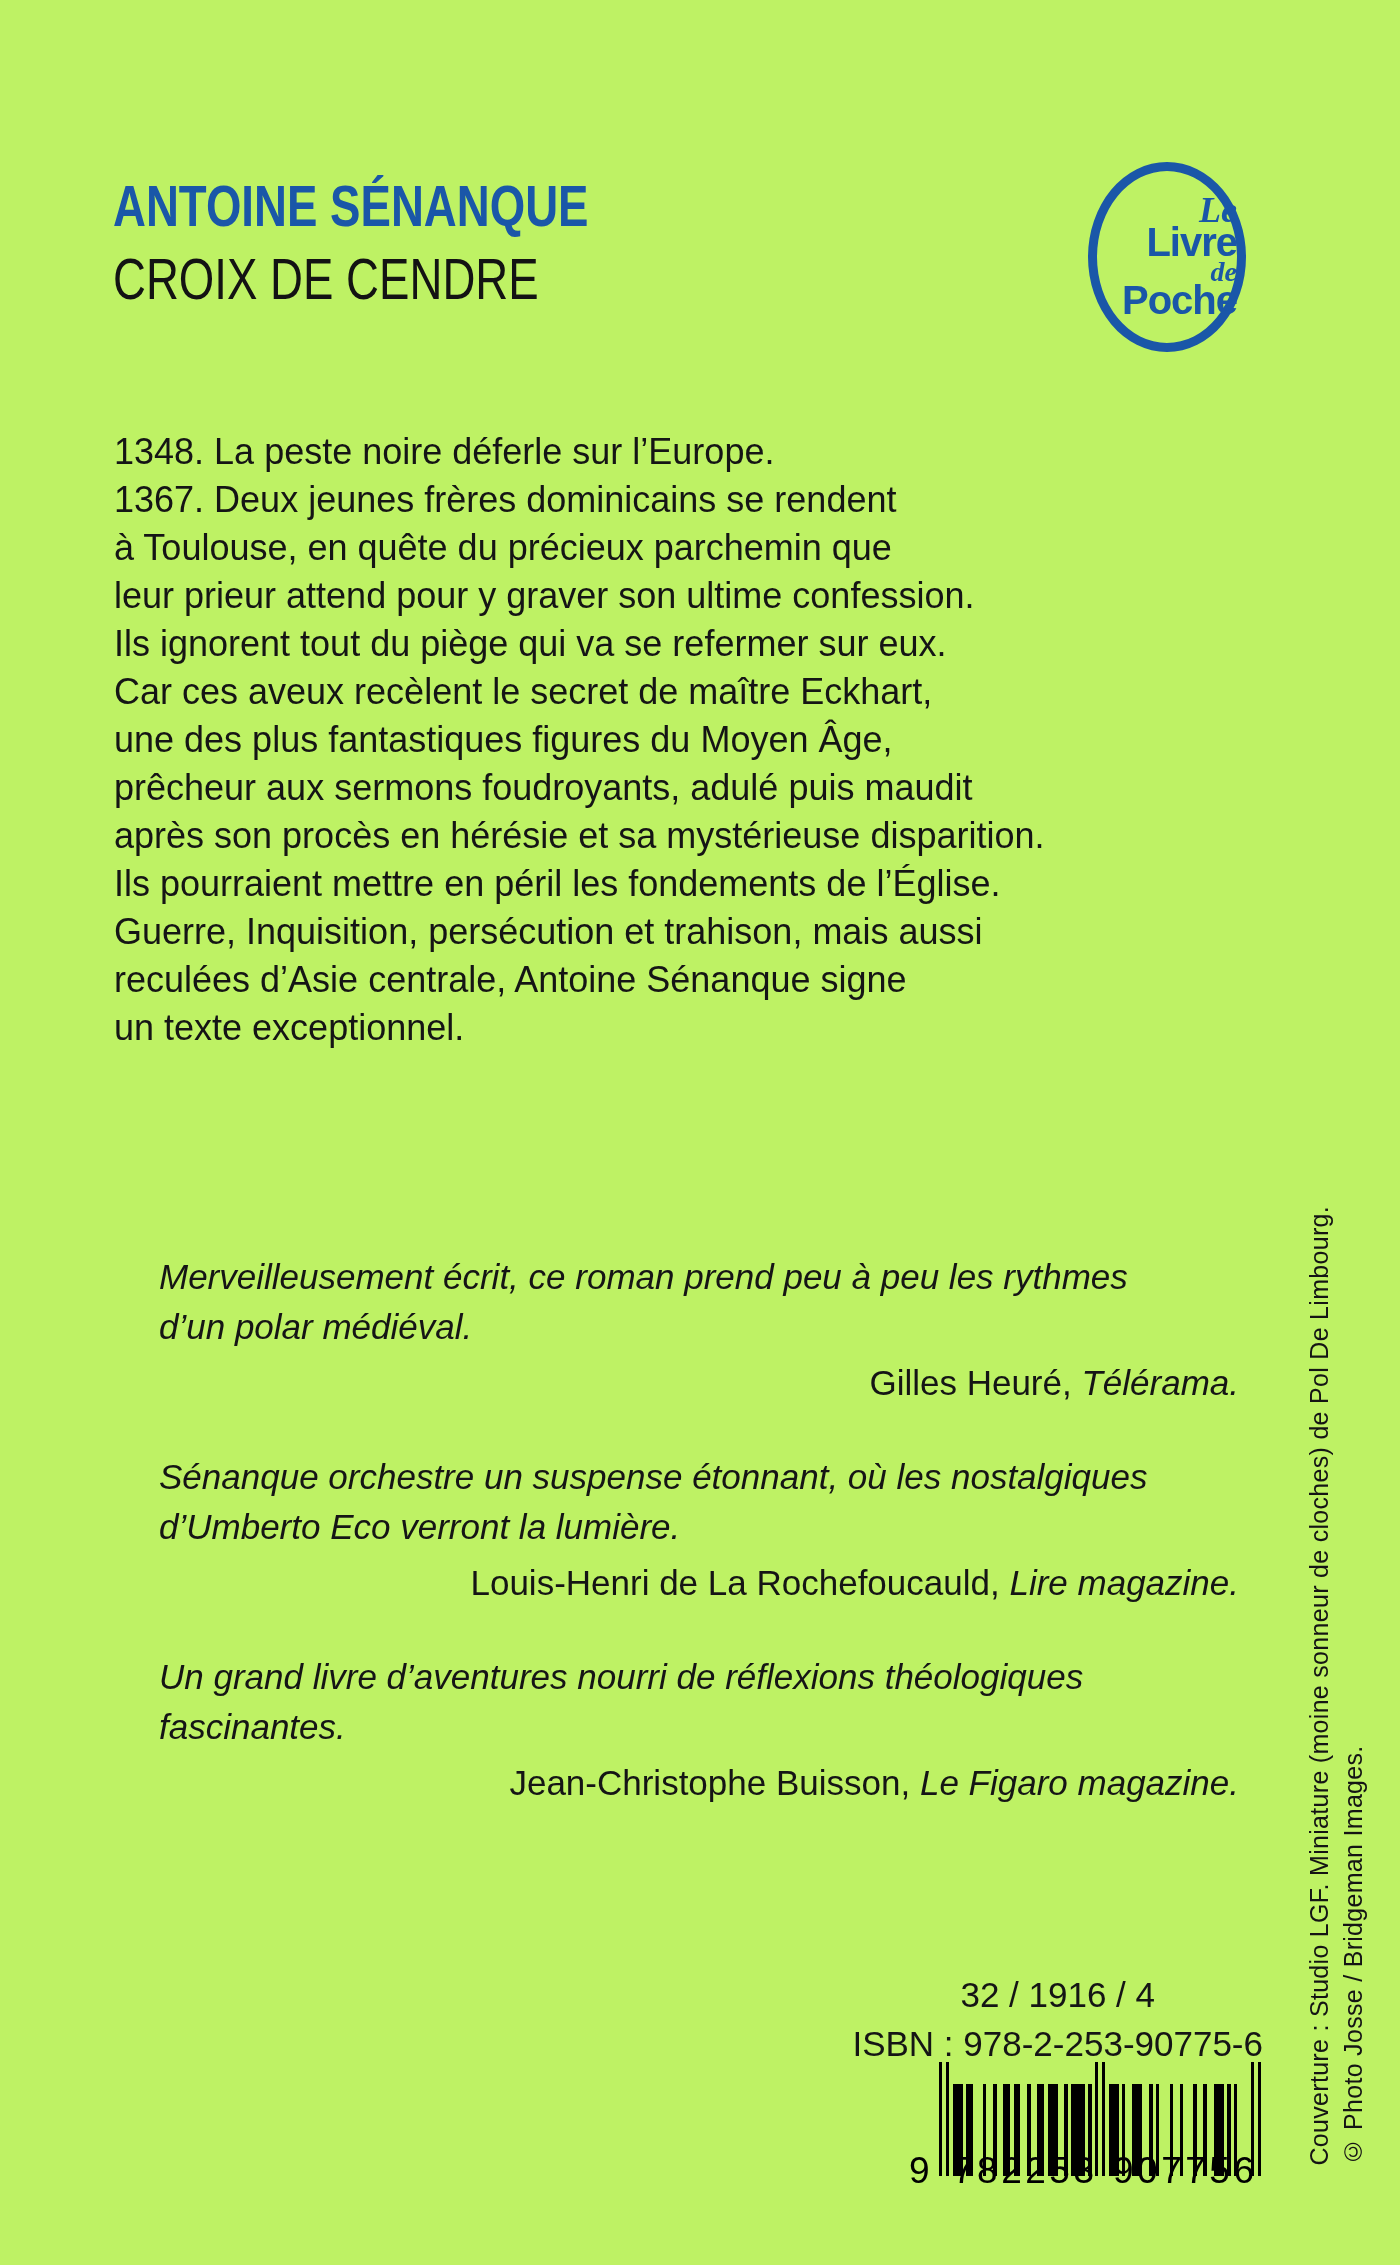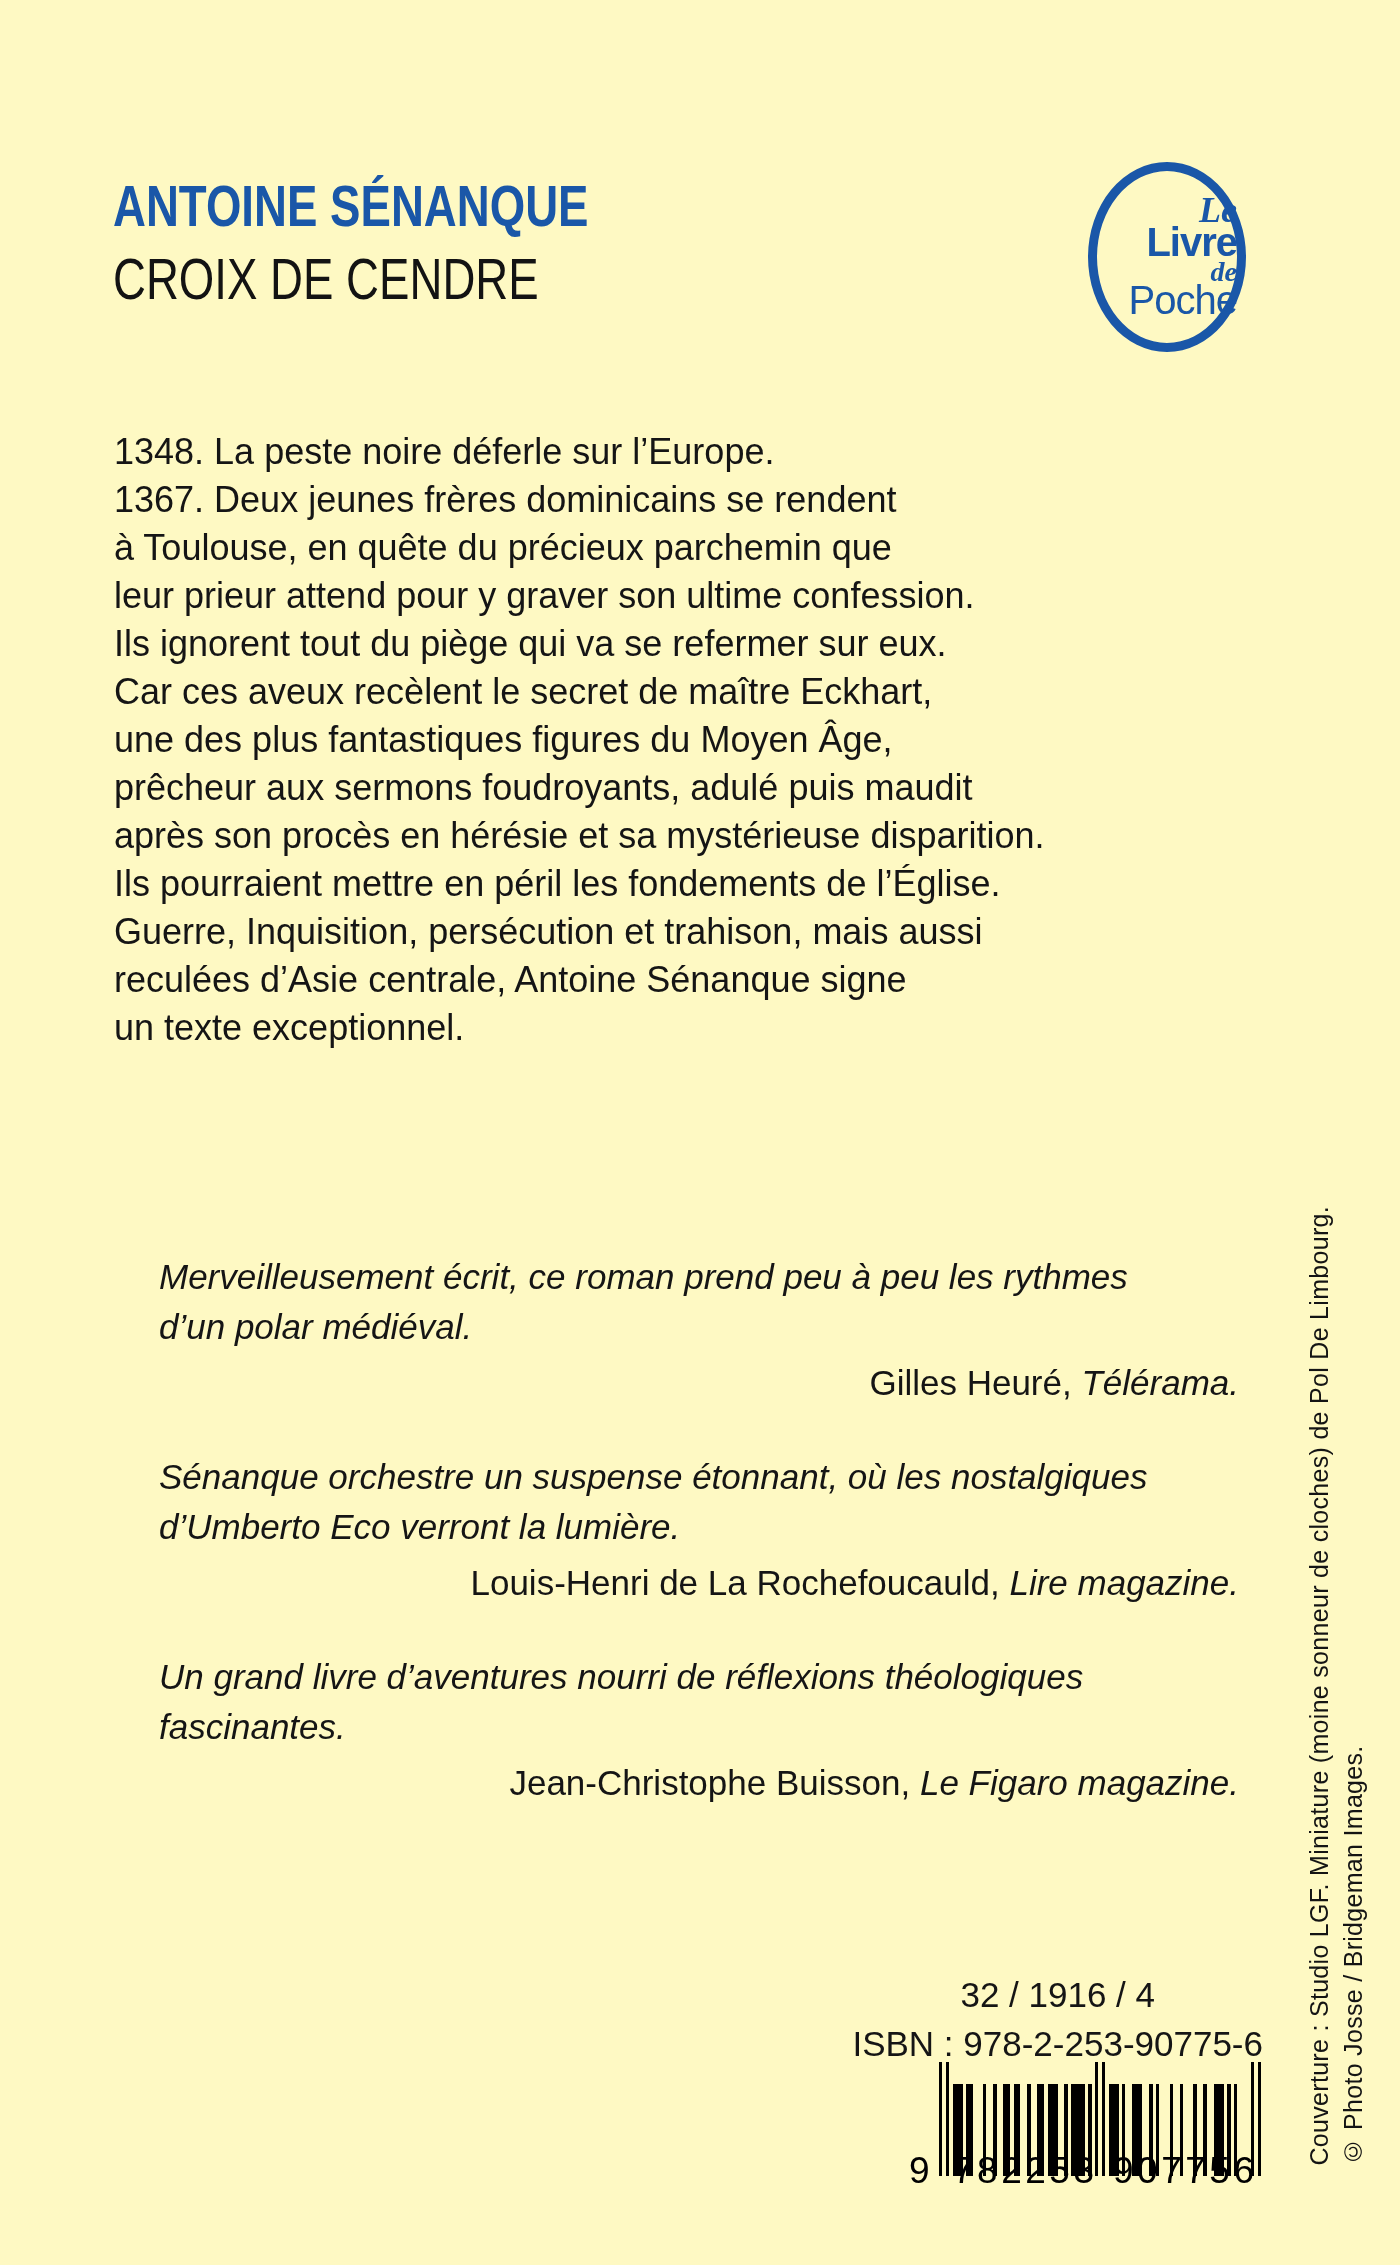--- a/index.html
+++ b/index.html
@@ -1,19 +1,19 @@
 <!DOCTYPE html>
 <html lang="fr" style="--brand-blue: #1a57a8; --text-black: #141414;"><head>
 <meta charset="utf-8">
 <style>
   html,body{margin:0;padding:0;background:#e8e8e8;}
   .page{
     position:relative;
     width:1400px;height:2265px;
-    background:#fef9c3;
+    background:#bef264;
     font-family:"Liberation Sans", sans-serif;
     color:var(--text-black,#141414);
     overflow:hidden;
     margin:0 auto;
   }
   
   .header{position:absolute;left:113px;top:170px;}
   .author-line{
     font-size:57px;font-weight:bold;line-height:73px;
     color:var(--brand-blue,#1a57a8);
@@ -31,21 +31,21 @@
     border:9px solid var(--brand-blue,#1a57a8);
     border-radius:50%;
     display:flex;flex-direction:column;align-items:flex-end;justify-content:center;
     color:var(--brand-blue,#1a57a8);
     text-align:center;
   }
   .logo-script{font-family:"Liberation Serif", serif;font-style:italic;font-weight:bold;}
   .logo-le{font-size:36px;line-height:30px;margin-bottom:-2px;}
   .logo-livre{font-size:40px;font-weight:bold;line-height:38px;letter-spacing:-1px;}
   .logo-de{font-size:28px;line-height:22px;margin:0px 0 -2px 0;}
-  .logo-poche{font-size:40px;font-weight:normal;line-height:38px;letter-spacing:-1px;}
+  .logo-poche{font-size:40px;font-weight:bold;line-height:38px;letter-spacing:-1px;}
   
   .synopsis{
     position:absolute;left:114px;top:428px;width:1140px;
     font-size:36px;line-height:48px;color:#151515;
   }
   .synopsis div{white-space:nowrap;}
   
   .quotes{position:absolute;left:114px;top:1252px;width:1125px;}
   .quote{margin-bottom:44px;margin-left:45px;}
   .quote-text{font-size:35px;line-height:50px;font-style:italic;color:#151515;}

